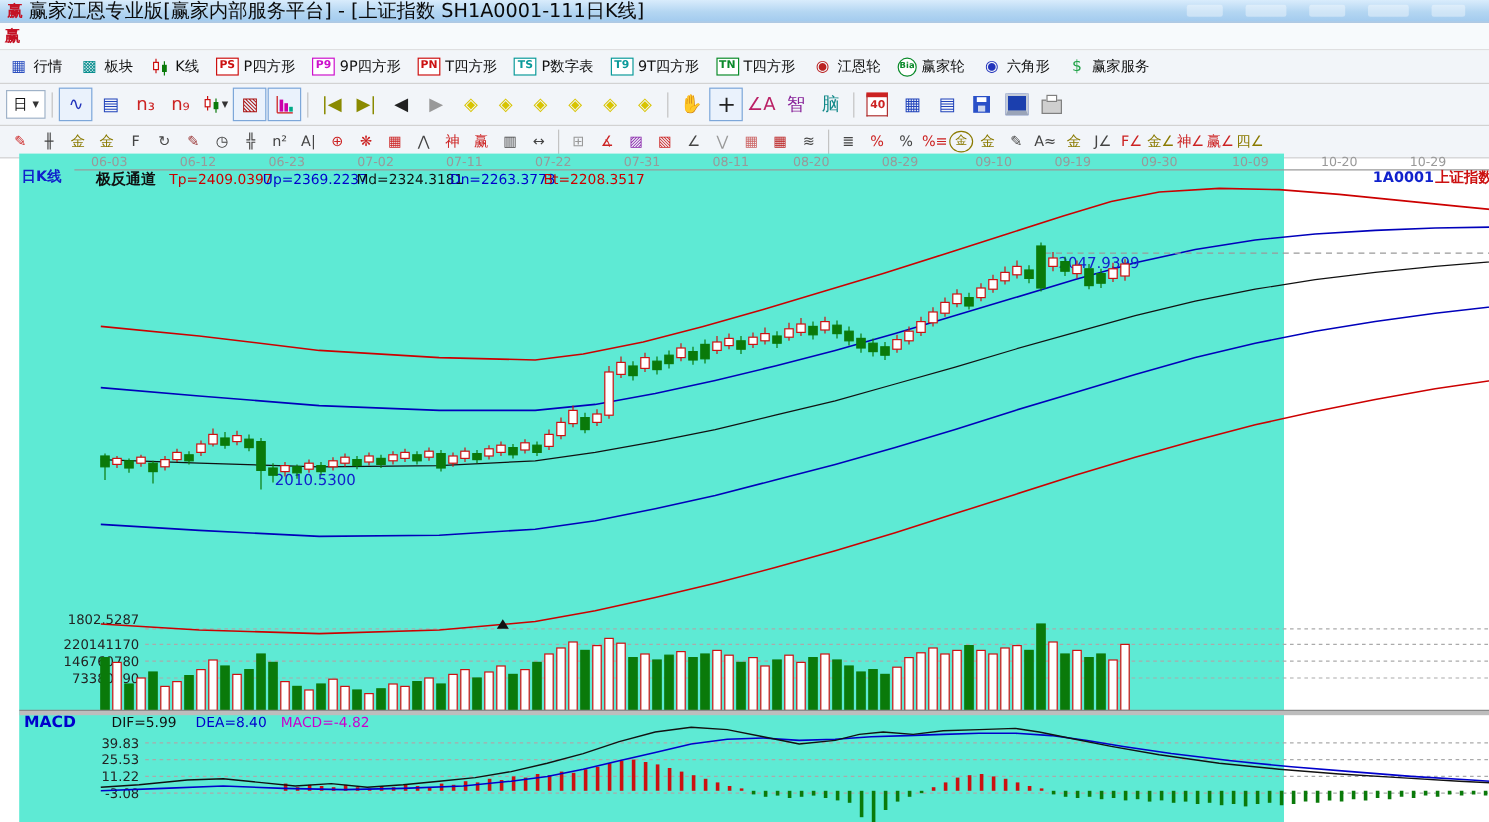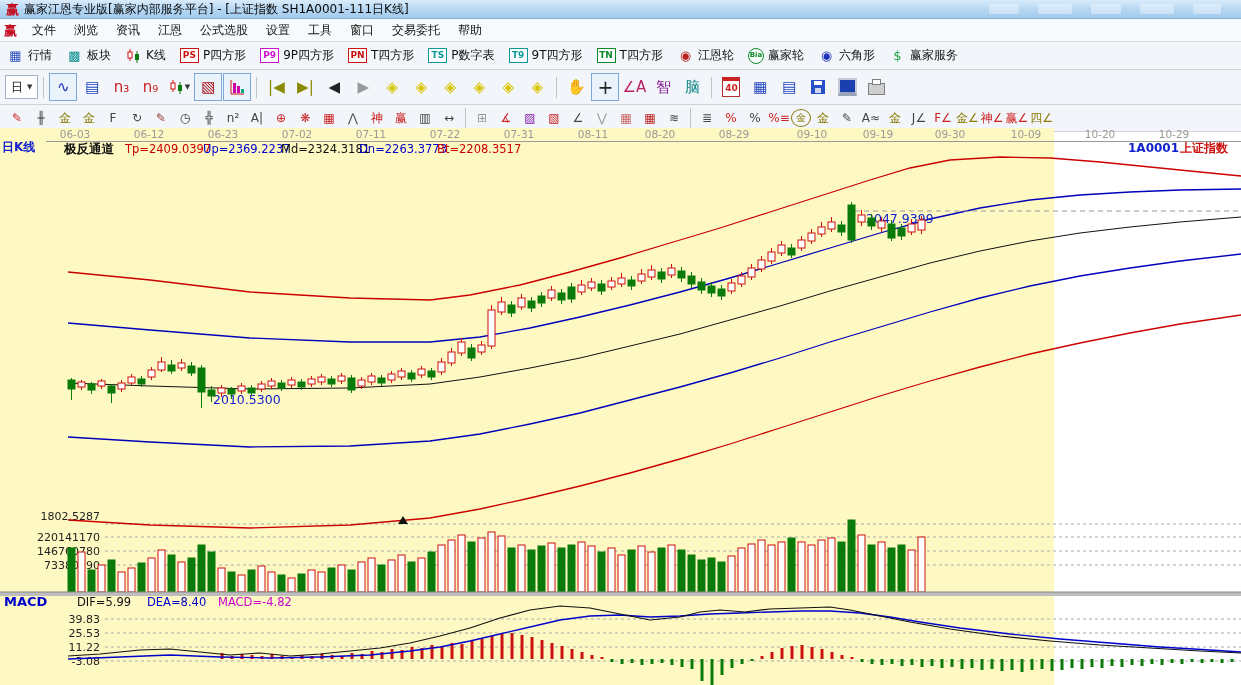--- a/index.html
+++ b/index.html
@@ -2,21 +2,21 @@
 <html><head>
 <meta charset="utf-8">
 <style>
   html,body{margin:0;padding:0;background:#e8e8e8;}
   #app{position:relative;width:1241px;height:685px;overflow:hidden;background:#fff;
        font-family:"DejaVu Sans","Liberation Sans",sans-serif;font-size:12px;color:#111;}
   
   .titlebar{height:18px;background:linear-gradient(180deg,#d9ecfc 0%,#b4d6f2 55%,#a3cbee 100%);
             border-bottom:1px solid #86add4;display:flex;align-items:center;gap:5px;padding:0 6px;}
   .logo{color:#c41224;font-weight:bold;font-size:13px;line-height:1;}
-  .win-title{font-size:12px;color:#0a0a0a;white-space:nowrap;}
+  .win-title{font-size:16px;color:#0a0a0a;white-space:nowrap;}
   .tb-spacer{flex:1;}
   .tb-blob{height:10px;border-radius:2px;background:rgba(255,255,255,0.38);margin-right:14px;}
   
   .menubar{height:22px;background:#f7fafc;border-bottom:1px solid #d9d9d9;display:flex;align-items:center;padding:0 4px;}
   .menu-item{padding:1px 9px;white-space:nowrap;}
   
   .toolbar{display:flex;align-items:center;background:#f2f5f9;border-bottom:1px solid #d2d2d2;}
   #toolbar1{height:27px;}
   .tb1-item{display:flex;align-items:center;gap:4px;padding:0 7px;height:23px;white-space:nowrap;}
   .ic16{width:17px;height:16px;display:flex;align-items:center;justify-content:center;font-size:13px;line-height:1;}
@@ -38,52 +38,40 @@
   
   .ic-floppy{width:14px;height:14px;background:#2a50c8;position:relative;}
   .ic-floppy::before{content:"";position:absolute;top:1px;left:3px;right:3px;height:4px;background:#fff;}
   .ic-floppy::after{content:"";position:absolute;bottom:1px;left:4px;right:4px;height:5px;background:#ccd6ee;}
   .ic-screen{width:15px;height:12px;background:#1b3fae;border:2px solid #c4cbd8;border-bottom:4px solid #9aa4b8;}
   .ic-printer{width:15px;height:10px;background:#cfcfcf;border:1px solid #808080;position:relative;margin-top:4px;}
   .ic-printer::before{content:"";position:absolute;top:-5px;left:3px;right:3px;height:4px;background:#fff;border:1px solid #808080;}
   .ic-cal{width:16px;height:15px;border:1px solid #b03030;background:#fff;font-size:9px;color:#c22;
           display:flex;align-items:center;justify-content:center;font-weight:bold;border-top:4px solid #c22;}
   
-  #chart{position:absolute;left:0;top:128px;width:1054px;height:557px;background:#fef9c3;}
+  #chart{position:absolute;left:16px;top:128px;width:1054px;height:557px;background:#5eead4;}
   #chart svg{display:block;font-family:"DejaVu Sans","Liberation Sans",sans-serif;}
 </style>
 </head>
 <body>
 
 <div id="app">
   <div class="titlebar">
     <span class="logo">赢</span>
     <span class="win-title">赢家江恩专业版[赢家内部服务平台] - [上证指数  SH1A0001-111日K线]</span>
     <span class="tb-spacer"></span>
     <span class="tb-blob" style="width:30px"></span>
     <span class="tb-blob" style="width:34px"></span>
     <span class="tb-blob" style="width:30px"></span>
     <span class="tb-blob" style="width:34px"></span>
     <span class="tb-blob" style="width:28px"></span>
   </div>
 
   <div class="menubar">
     <span class="logo" style="margin-right:6px">赢</span>
-    <span id="menu-items" style="display:flex">
-        <span class="menu-item">文件</span>
-        <span class="menu-item">浏览</span>
-        <span class="menu-item">资讯</span>
-        <span class="menu-item">江恩</span>
-        <span class="menu-item">公式选股</span>
-        <span class="menu-item">设置</span>
-        <span class="menu-item">工具</span>
-        <span class="menu-item">窗口</span>
-        <span class="menu-item">交易委托</span>
-        <span class="menu-item">帮助</span>
-      </span>
   </div>
 
   <div class="toolbar" id="toolbar1">
       <div class="tb1-item">
         <span class="ic16" style="color: rgb(43, 79, 192);">▦</span>
         <span>行情</span>
       </div>
       <div class="tb1-item">
         <span class="ic16" style="color: rgb(10, 143, 143);">▩</span>
         <span>板块</span>

